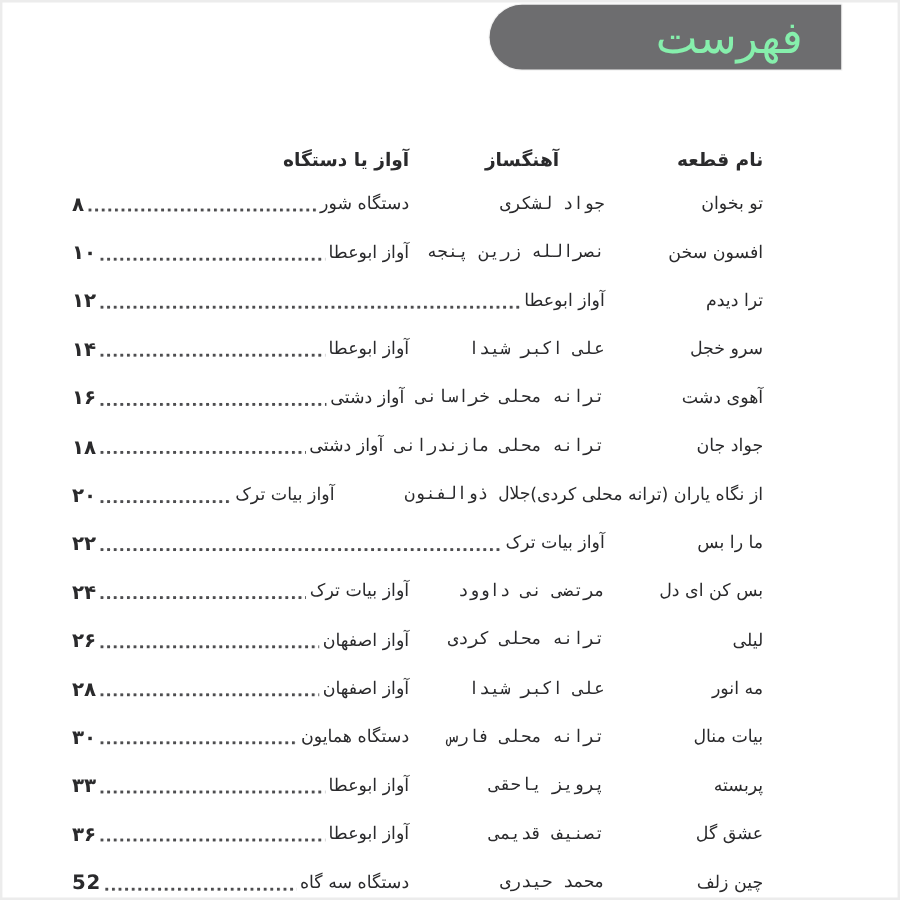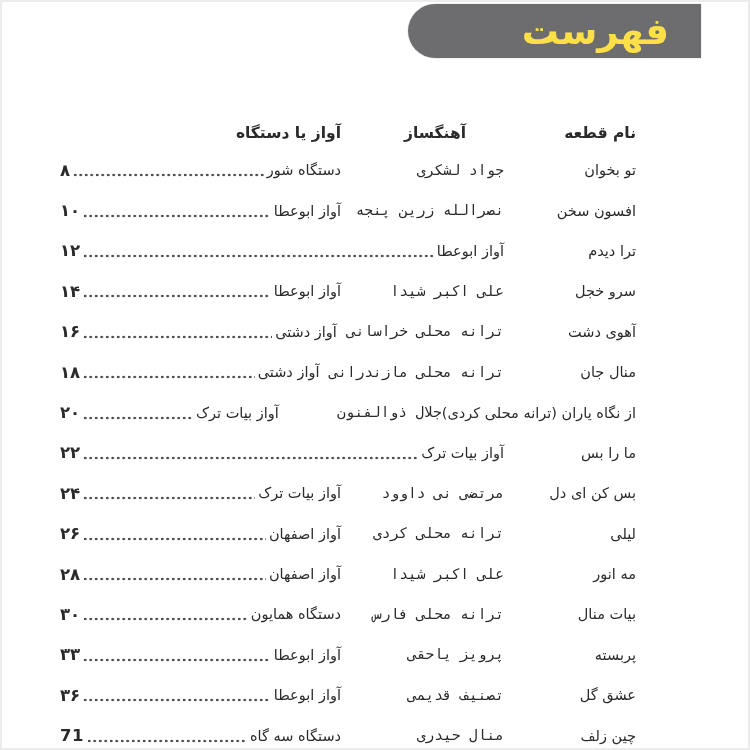--- a/index.html
+++ b/index.html
@@ -26,23 +26,23 @@
     height: 54px;
     background: #6d6d6f;
     border-radius: 27px 0 0 27px; 
     display: flex;
     align-items: center;
     justify-content: flex-start; 
     padding-right: 32px;
     box-shadow: 0 0 0 1px #f2f2f2;
   }
   .banner-title {
-    color: #fde047;
+    color: #86efac;
     font-size: 37px;
-    font-weight: bold;
+    font-weight: normal;
     line-height: 1;
     letter-spacing: 0.5px;
   }
   
   .toc {
     position: absolute;
     top: 116px;
     right: 114px;
     left: 60px;
     color: #2a2a2c;
@@ -163,21 +163,21 @@
     <span class="col-piece">آهوی دشت</span>
     <span class="col-composer">ترانه محلی خراسانی</span>
     <span class="col-avaz">
       <span class="avaz-text">آواز دشتی</span>
       <span class="dots"></span>
       <span class="page-num">۱۶</span>
     </span>
   </div>
 
   <div class="row">
-    <span class="col-piece">منال جان</span>
+    <span class="col-piece">جواد جان</span>
     <span class="col-composer">ترانه محلی مازندرانی</span>
     <span class="col-avaz">
       <span class="avaz-text">آواز دشتی</span>
       <span class="dots"></span>
       <span class="page-num">۱۸</span>
     </span>
   </div>
 
   <div class="row">
     <span class="col-piece">از نگاه یاران (ترانه محلی کردی)</span>
@@ -253,24 +253,24 @@
     <span class="col-composer">تصنیف قدیمی</span>
     <span class="col-avaz">
       <span class="avaz-text">آواز ابوعطا</span>
       <span class="dots"></span>
       <span class="page-num">۳۶</span>
     </span>
   </div>
 
   <div class="row">
     <span class="col-piece">چین زلف</span>
-    <span class="col-composer">منال حیدری</span>
+    <span class="col-composer">محمد حیدری</span>
     <span class="col-avaz">
       <span class="avaz-text">دستگاه سه گاه</span>
       <span class="dots"></span>
-      <span class="page-num">71</span>
+      <span class="page-num">52</span>
     </span>
   </div>
 </div>
 
   </div>
 
 </div>
 
 </body></html>

